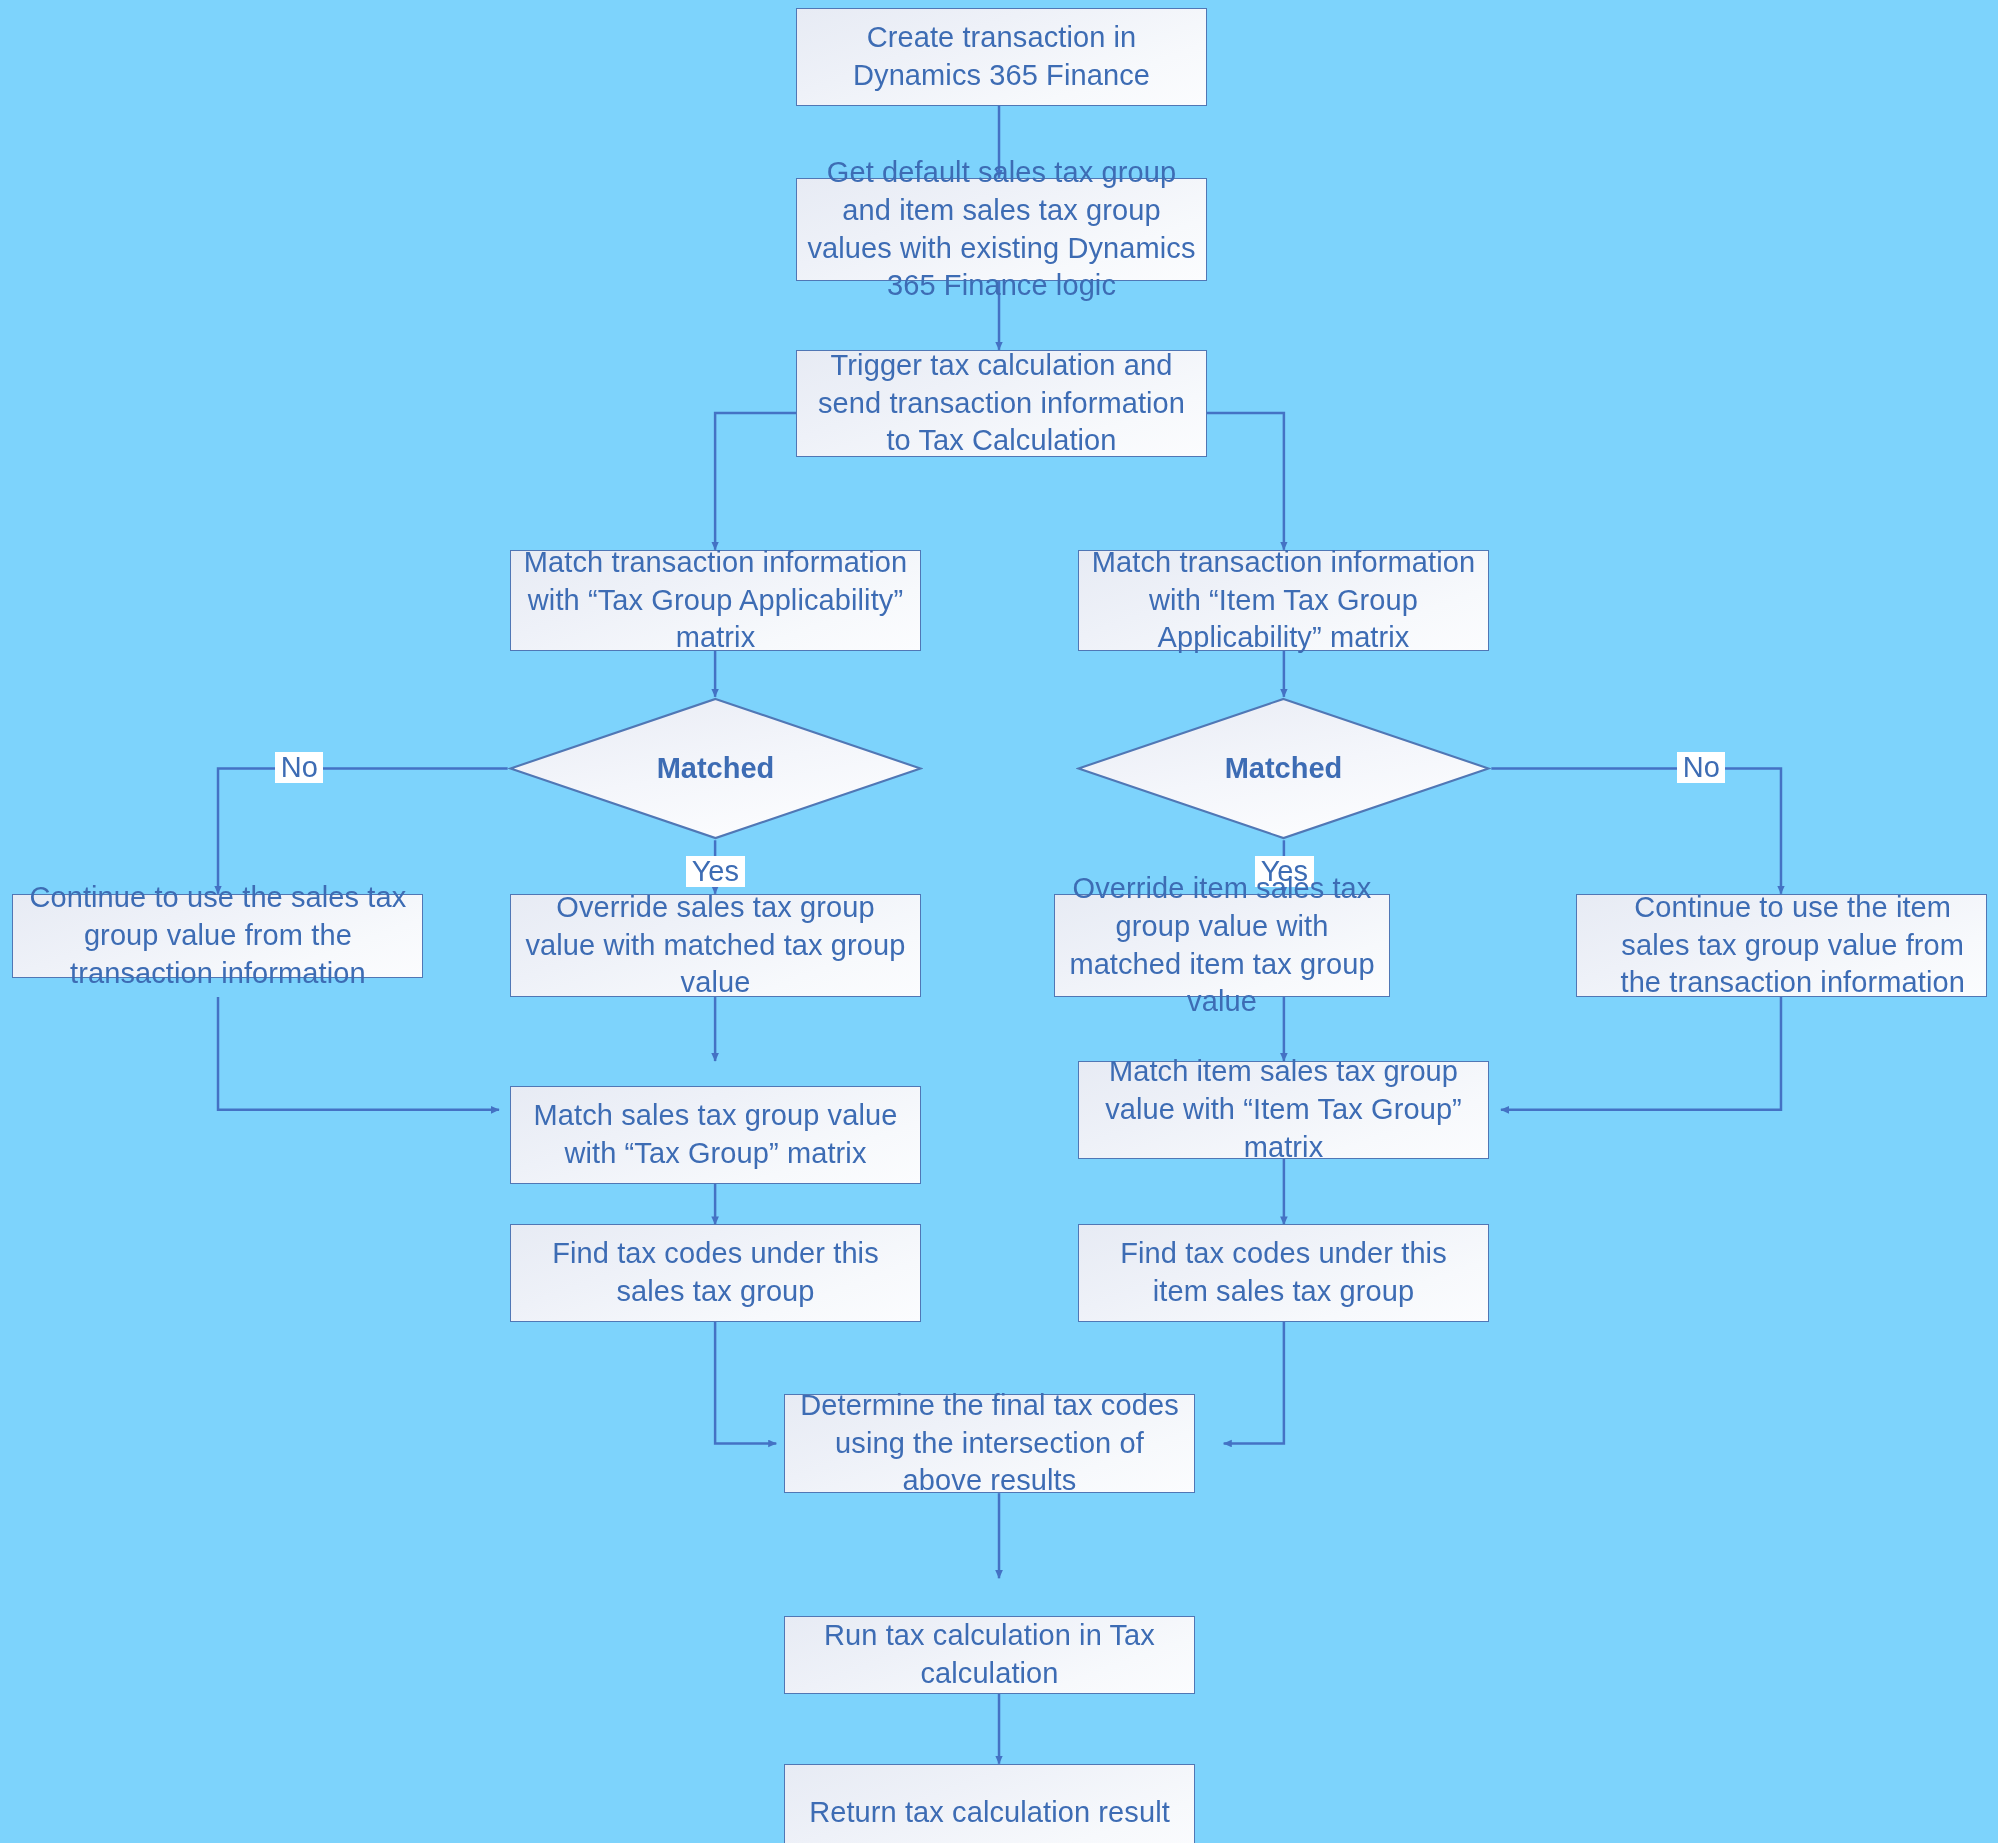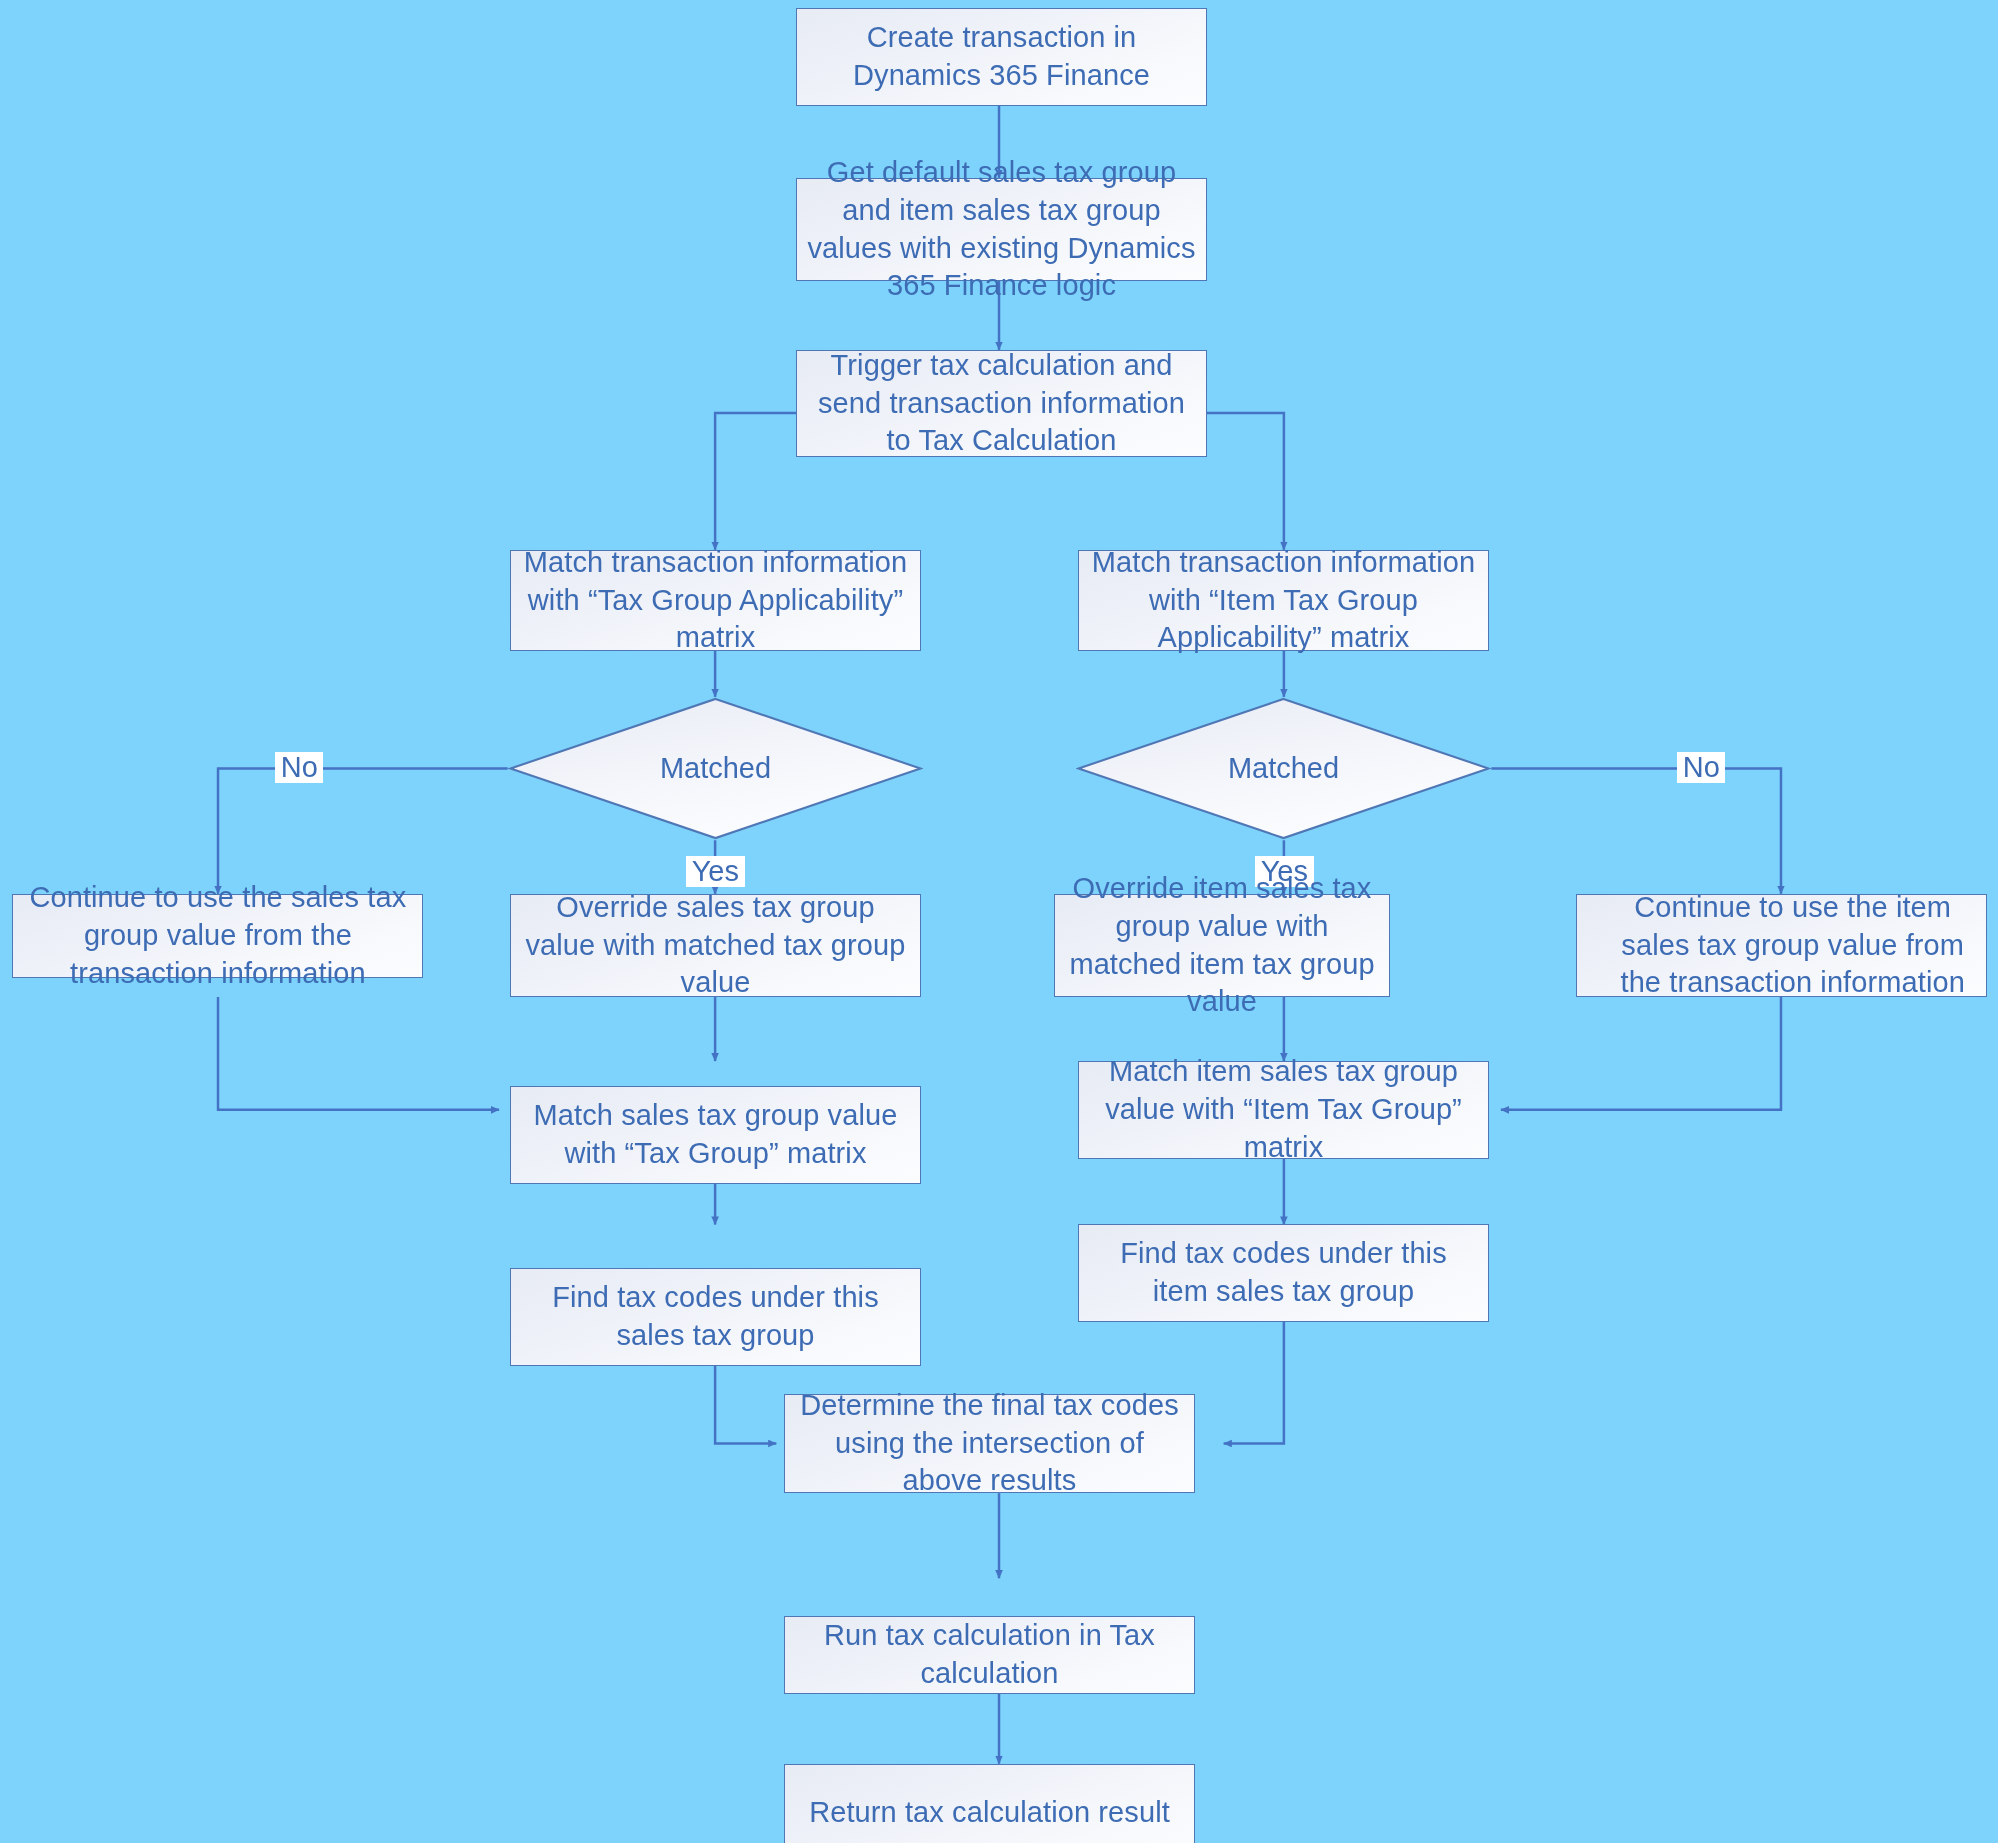--- a/index.html
+++ b/index.html
@@ -55,20 +55,21 @@
     left: 0;
     top: 0;
     width: 100%;
     height: 100%;
     display: flex;
     align-items: center;
     justify-content: center;
     color: #3d6cb4;
     font-size: 29px;
     line-height: 1.3;
+    font-weight: bold;
   }
   .edge-label {
     position: absolute;
     color: #3d6cb4;
     font-size: 29px;
     line-height: 1;
     background: #ffffff;
     padding: 1px 5.7px;
     white-space: nowrap;
   }
@@ -176,21 +177,21 @@
   <div class="node process" style="left:510px; top:894px; width:411px; height:103px;">Override sales tax group value with matched tax group value</div>
 
   <div class="node process" style="left:1054px; top:894px; width:336px; height:103px;">Override item sales tax group value with matched item tax group value</div>
 
   <div class="node process" style="left:1576px; top:894px; width:411px; height:103px;padding-left:32px;">Continue to use the item sales tax group value from the transaction information</div>
 
   <div class="node process" style="left:510px; top:1061px; width:411px; height:98px;margin-top:25px;">Match sales tax group value with “Tax Group” matrix</div>
 
   <div class="node process" style="left:1078px; top:1061px; width:411px; height:98px;">Match item sales tax group value with “Item Tax Group” matrix</div>
 
-  <div class="node process" style="left:510px; top:1268px; width:411px; height:98px;">Find tax codes under this sales tax group</div>
+  <div class="node process" style="left:510px; top:1224px; width:411px; height:98px;">Find tax codes under this sales tax group</div>
 
   <div class="node process" style="left:1078px; top:1224px; width:411px; height:98px;">Find tax codes under this item sales tax group</div>
 
   <div class="node process" style="left:784px; top:1394px; width:411px; height:99px;">Determine the final tax codes using the intersection of above results</div>
 
   <div class="node process" style="left:784px; top:1616px; width:411px; height:78px;">Run tax calculation in Tax calculation</div>
 
   <div class="node process" style="left:784px; top:1764px; width:411px; height:98px;">Return tax calculation result</div>
 
 </div>

